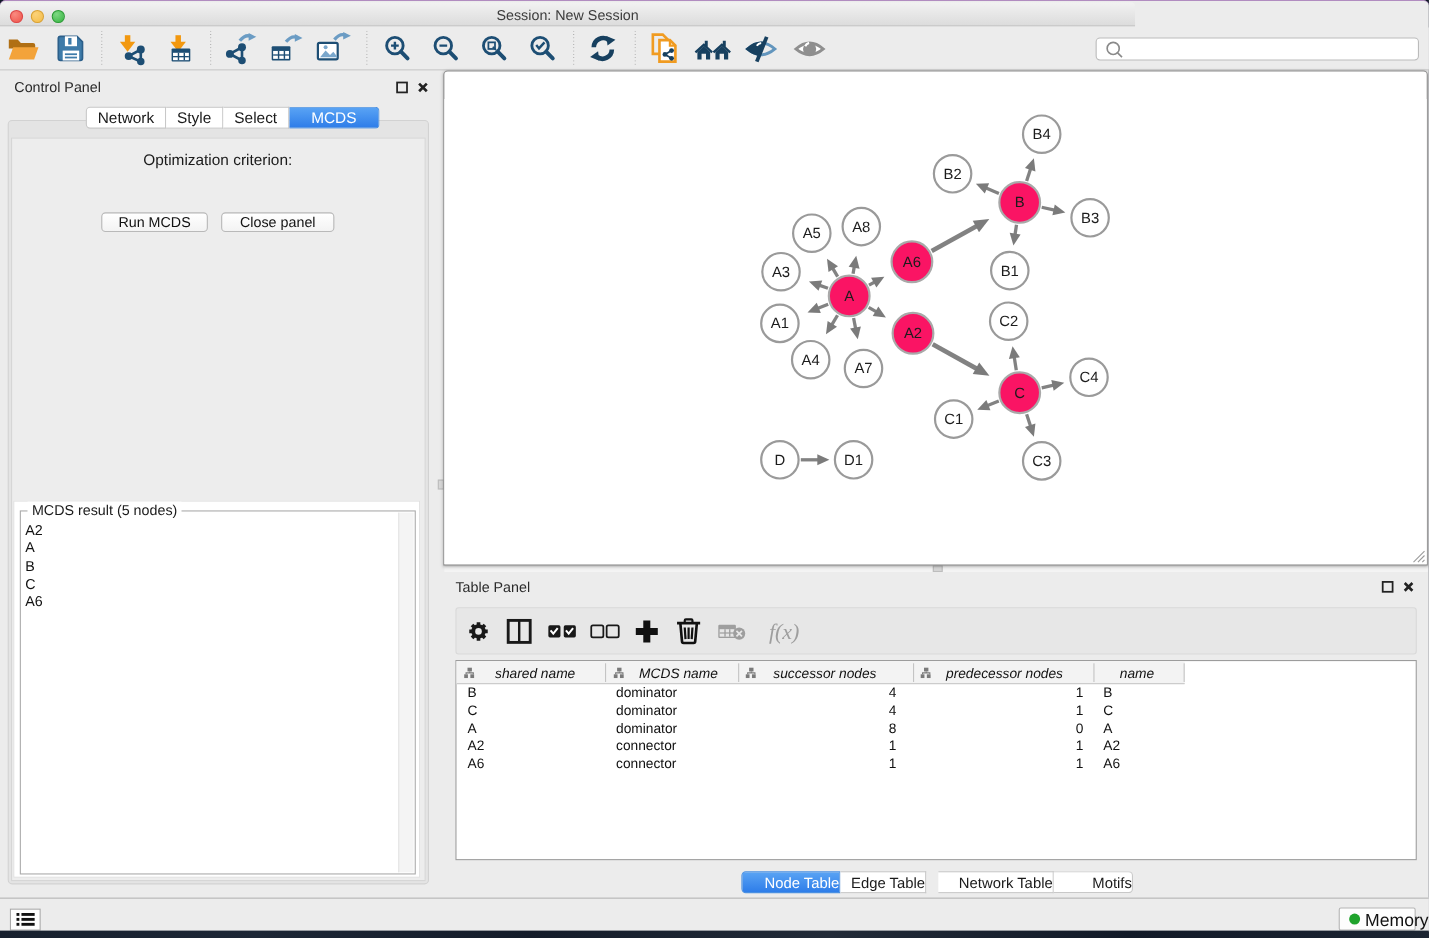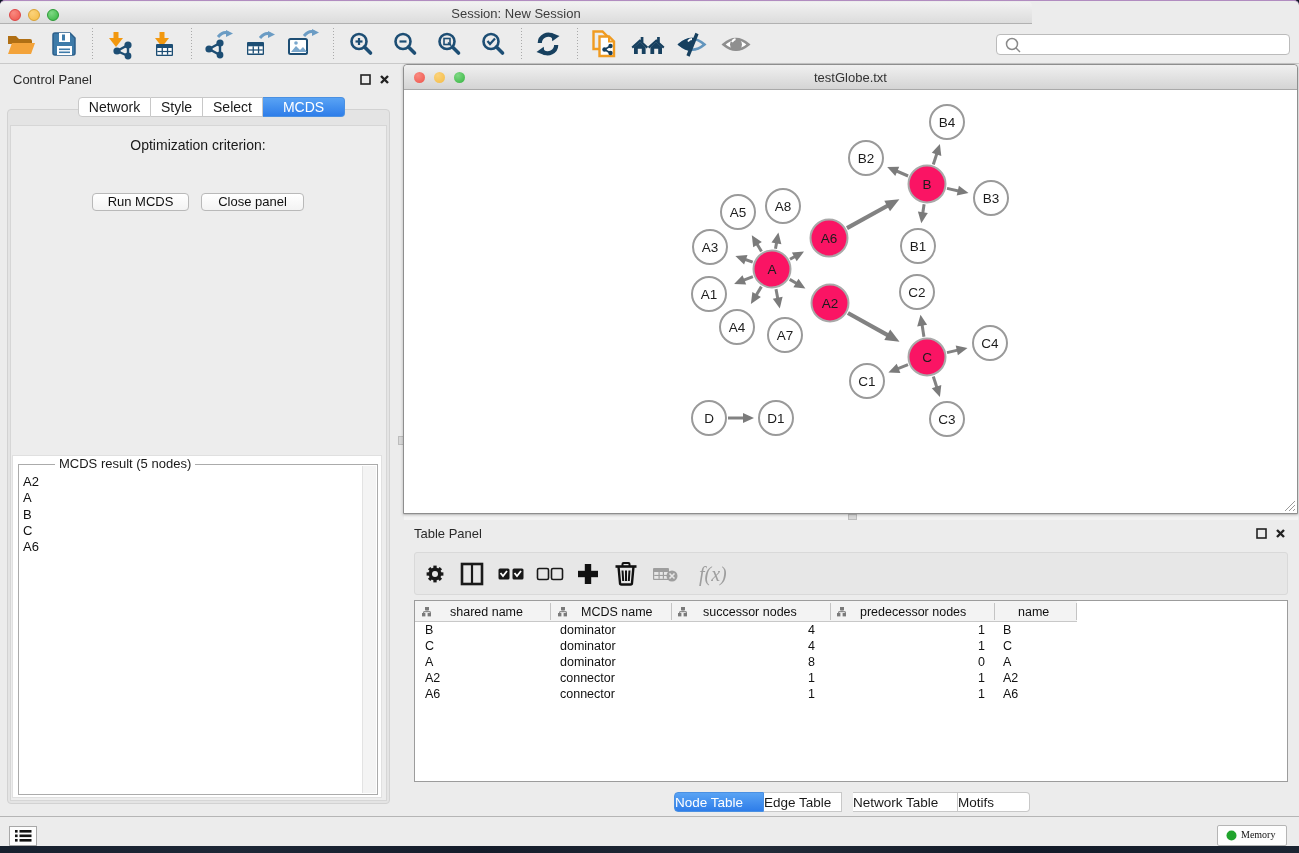--- a/index.html
+++ b/index.html
@@ -36,21 +36,21 @@
 #dropdown { position:absolute; left:43px; top:157px; width:310px; height:21px; background:#fff;
   border:1px solid #b4b4b4; border-radius:4px; font-size:14px; color:#111; line-height:19px;
   padding-left:12px; }
 #dropbtn { position:absolute; right:-1px; top:-1px; width:21px; height:21px;
   background:linear-gradient(#6cb0f8,#2d7ce8); border-radius:0 4px 4px 0; }
 .btn { position:absolute; height:18px; background:linear-gradient(#ffffff,#f3f3f3); border:1px solid #b9b9b9;
   border-radius:4px; font-size:13px; color:#111; text-align:center; line-height:16px; }
 #resultpanel { position:absolute; left:12px; top:454px; width:370px; height:343px; background:#fff;
   border:1px solid #e0e0e0; }
 #groupbox { position:absolute; left:5px; top:8px; width:360px; height:331px; border:1px solid #ababab; }
-#grouptitle { position:absolute; left:6px; top:-9px; background:#fff; padding:0 4px; font-size:13px; color:#1a1a1a;margin-left:30px; }
+#grouptitle { position:absolute; left:6px; top:-9px; background:#fff; padding:0 4px; font-size:13px; color:#1a1a1a; }
 #mcdslist { position:absolute; left:1px; top:1px; font-size:13px; color:#111; line-height:16.3px; padding:8px 0 0 3px;}
 #listscroll { position:absolute; right:1px; top:1px; width:14px; height:327px; background:#f4f4f4; border-left:1px solid #e3e3e3;}
 
 #vgrip { position:absolute; left:398px; top:435px; width:6px; height:9px; background:#d8d8d8;
   border:1px solid #bdbdbd; }
 #hgrip { position:absolute; left:848px; top:513px; width:9px; height:6px; background:#d8d8d8;
   border:1px solid #bdbdbd; }
 
 #netwin { position:absolute; left:403px; top:63px; width:895px; height:450px;
   border:1px solid #8e8e8e; background:#fff; border-radius:4px 4px 0 0;
@@ -60,37 +60,37 @@
 #nettitle .tl { position:absolute; top:7px; width:11px; height:11px; border-radius:50%; }
 #netname { position:absolute; top:5px; width:100%; text-align:center; font-size:13px; color:#333; }
 #netcanvas { position:absolute; left:0; top:25px; width:893px; height:423px; background:#fff; }
 
 #tp-title { position:absolute; left:414px; top:525px; font-size:13px; color:#2a2a2a; }
 #tp-toolbar { position:absolute; left:414px; top:551px; width:874px; height:43px;
   background:#e7e7e7; border:1px solid #d9d9d9; border-radius:3px; }
 #tp-table { position:absolute; left:414px; top:599px; width:874px; height:182px; background:#fff;
   border:1px solid #9c9c9c; }
 #tp-header { position:absolute; left:0; top:0; width:662px; height:21px; background:#f3f3f3;
-  border-bottom:1px solid #c8c8c8; }
+  border-bottom:1px solid #c8c8c8;font-style:italic; }
 .hdrsep { position:absolute; top:2px; width:1px; height:17px; background:#c4c4c4; }
 .hdrtxt { position:absolute; top:4px; font-size:12.5px; color:#111; }
 .cell { position:absolute; font-size:12.5px; color:#111; }
 
-.btab { position:absolute; top:791px; height:20px; font-size:13.5px; color:#1a1a1a; text-align:left;
+.btab { position:absolute; top:791px; height:20px; font-size:13.5px; color:#1a1a1a; text-align:right;
   line-height:19px; background:#fff; border:1px solid #c8c8c8; border-left:none; }
 .btab.first { border-left:1px solid #c8c8c8; border-radius:4px 0 0 4px;
   background:linear-gradient(#59a3f4,#2e7de9); color:#fff; border-color:#4a90e2; }
 .btab.last { border-radius:0 4px 4px 0; }
 
 #statusbar { position:absolute; left:0; top:815px; width:1299px; height:31px;
   border-top:1px solid #b5b5b5; background:#ececec; }
 #listbtn { position:absolute; left:9px; top:9px; width:28px; height:20px; background:#fdfdfd;
   border:1px solid #a8a8a8; }
 #membtn { position:absolute; left:1217px; top:8px; width:70px; height:21px; background:#fdfdfd;
-  border:1px solid #b5b5b5; border-radius:2px; font-size:10px; color:#111;font-family:Liberation Serif, serif; }
+  border:1px solid #b5b5b5; border-radius:2px; font-size:16px; color:#111; }
 </style>
 </head>
 <body>
 <div id="screen">
 <div id="titlebar">
   <div class="tl" style="left:9px;background:radial-gradient(circle at 35% 30%,#f98a80,#ee544b);border:0.5px solid #d44"></div>
   <div class="tl" style="left:28px;background:radial-gradient(circle at 35% 30%,#fbd27a,#f4bc46);border:0.5px solid #d9a132"></div>
   <div class="tl" style="left:47px;background:radial-gradient(circle at 35% 30%,#7fd884,#35b540);border:0.5px solid #2a9a34"></div>
   <div id="title">Session: New Session</div>
 </div>
@@ -271,26 +271,20 @@
   <div id="grouptitle">MCDS result (5 nodes)</div>
   <div id="mcdslist">A2<br>A<br>B<br>C<br>A6</div>
   <div id="listscroll"></div>
  </div>
 </div>
 <div style="position:absolute;left:404px;top:514px;width:894px;height:5px;background:#f4f4f4"></div>
 <div id="vgrip"></div>
 <div id="hgrip"></div>
 
 <div id="netwin">
- <div id="nettitle">
-  <div class="tl" style="left:10px;background:radial-gradient(circle at 35% 30%,#f98a80,#ee544b)"></div>
-  <div class="tl" style="left:30px;background:radial-gradient(circle at 35% 30%,#fbd27a,#f4bc46)"></div>
-  <div class="tl" style="left:50px;background:radial-gradient(circle at 35% 30%,#7fd884,#35b540)"></div>
-  <div id="netname">testGlobe.txt</div>
- </div>
  <div id="netcanvas">
  <svg width="893" height="423" font-family="Liberation Sans, sans-serif">
 <line x1="357.5" y1="161.4" x2="352.4" y2="152.9" stroke="#828282" stroke-width="3.0"></line>
 <polygon points="347.8,145.2 357.8,152.1 349.2,157.2" fill="#7b7b7b"></polygon>
 <line x1="371.5" y1="158.8" x2="372.8" y2="151.5" stroke="#828282" stroke-width="3.0"></line>
 <polygon points="374.4,142.6 377.4,154.3 367.5,152.6" fill="#7b7b7b"></polygon>
 <line x1="348.7" y1="172.1" x2="339.9" y2="169.0" stroke="#828282" stroke-width="3.0"></line>
 <polygon points="331.4,166.0 343.5,165.0 340.1,174.4" fill="#7b7b7b"></polygon>
 <line x1="348.9" y1="186.6" x2="338.5" y2="190.7" stroke="#828282" stroke-width="3.0"></line>
 <polygon points="330.1,194.0 338.5,185.3 342.2,194.6" fill="#7b7b7b"></polygon>

